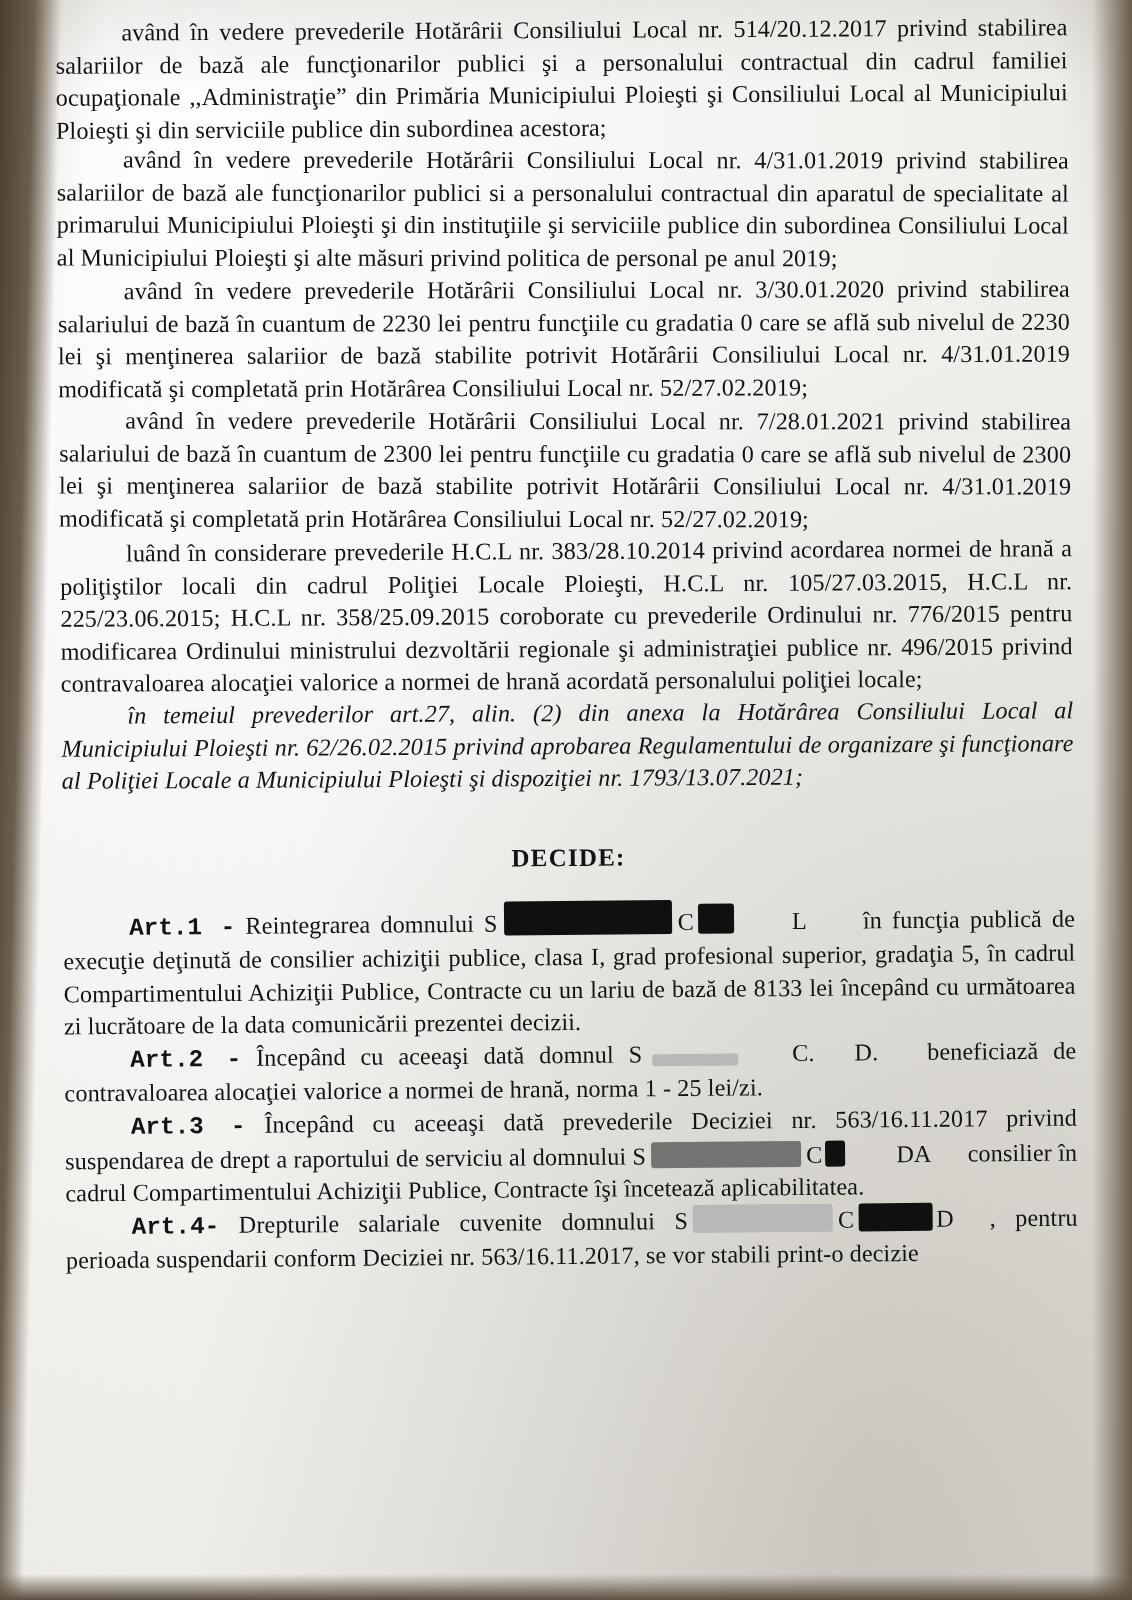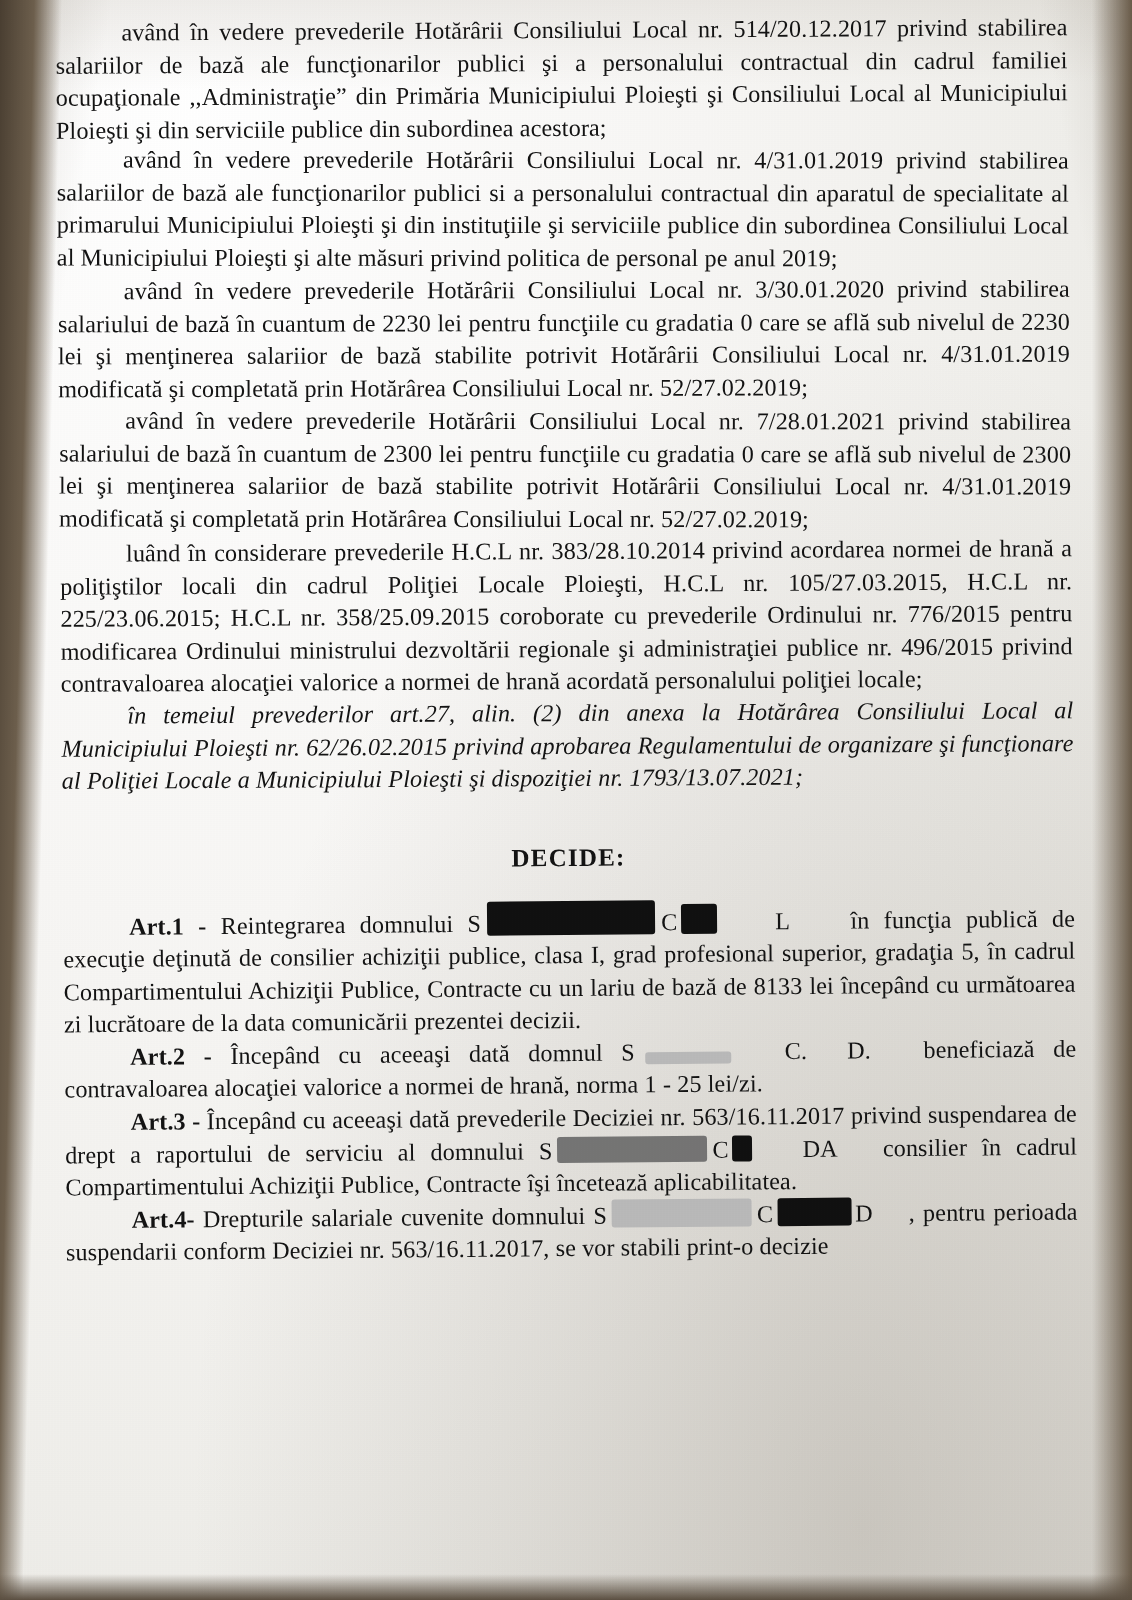--- a/index.html
+++ b/index.html
@@ -105,21 +105,21 @@
   .skew3 { transform: rotate(0.35deg); }
 
   #decide {
     margin: 46px 0 26px 0;
     text-align: center;
     font-weight: bold;
     font-size: 25px;
     letter-spacing: 1.2px;
   }
 
-  .art-label { font-weight: bold; }
+  .art-label { font-weight: bold; font-family: Liberation Mono, monospace; }
 
   
   .redact {
     display: inline-block;
     vertical-align: -4px;
     background: #111;
     border-radius: 3px;
   }
   .redact.soft {
     background: #6f6f6f;

